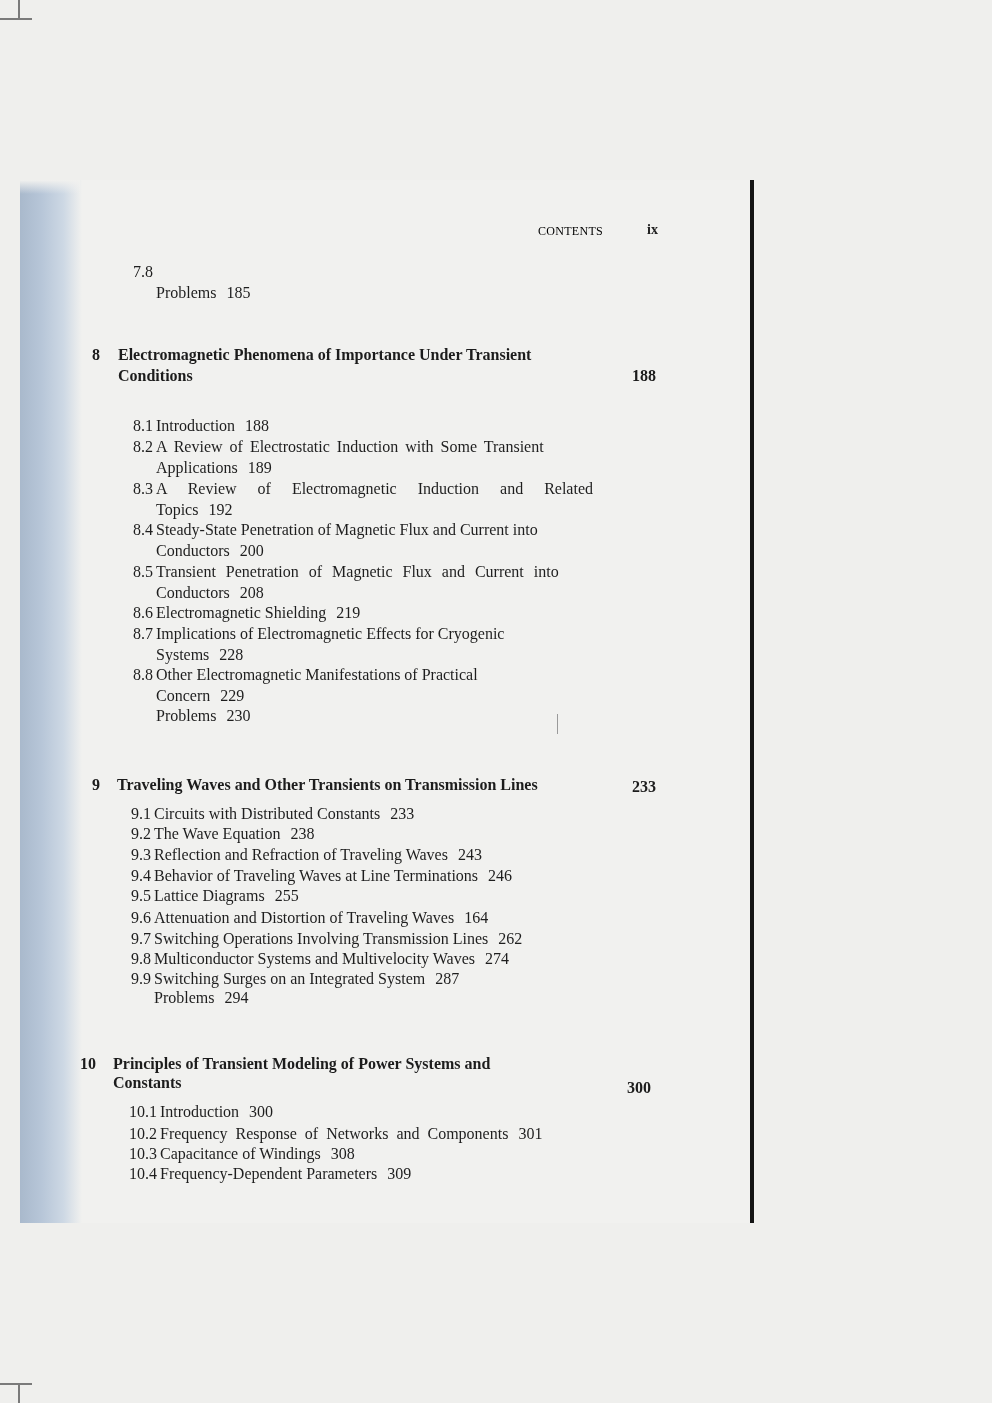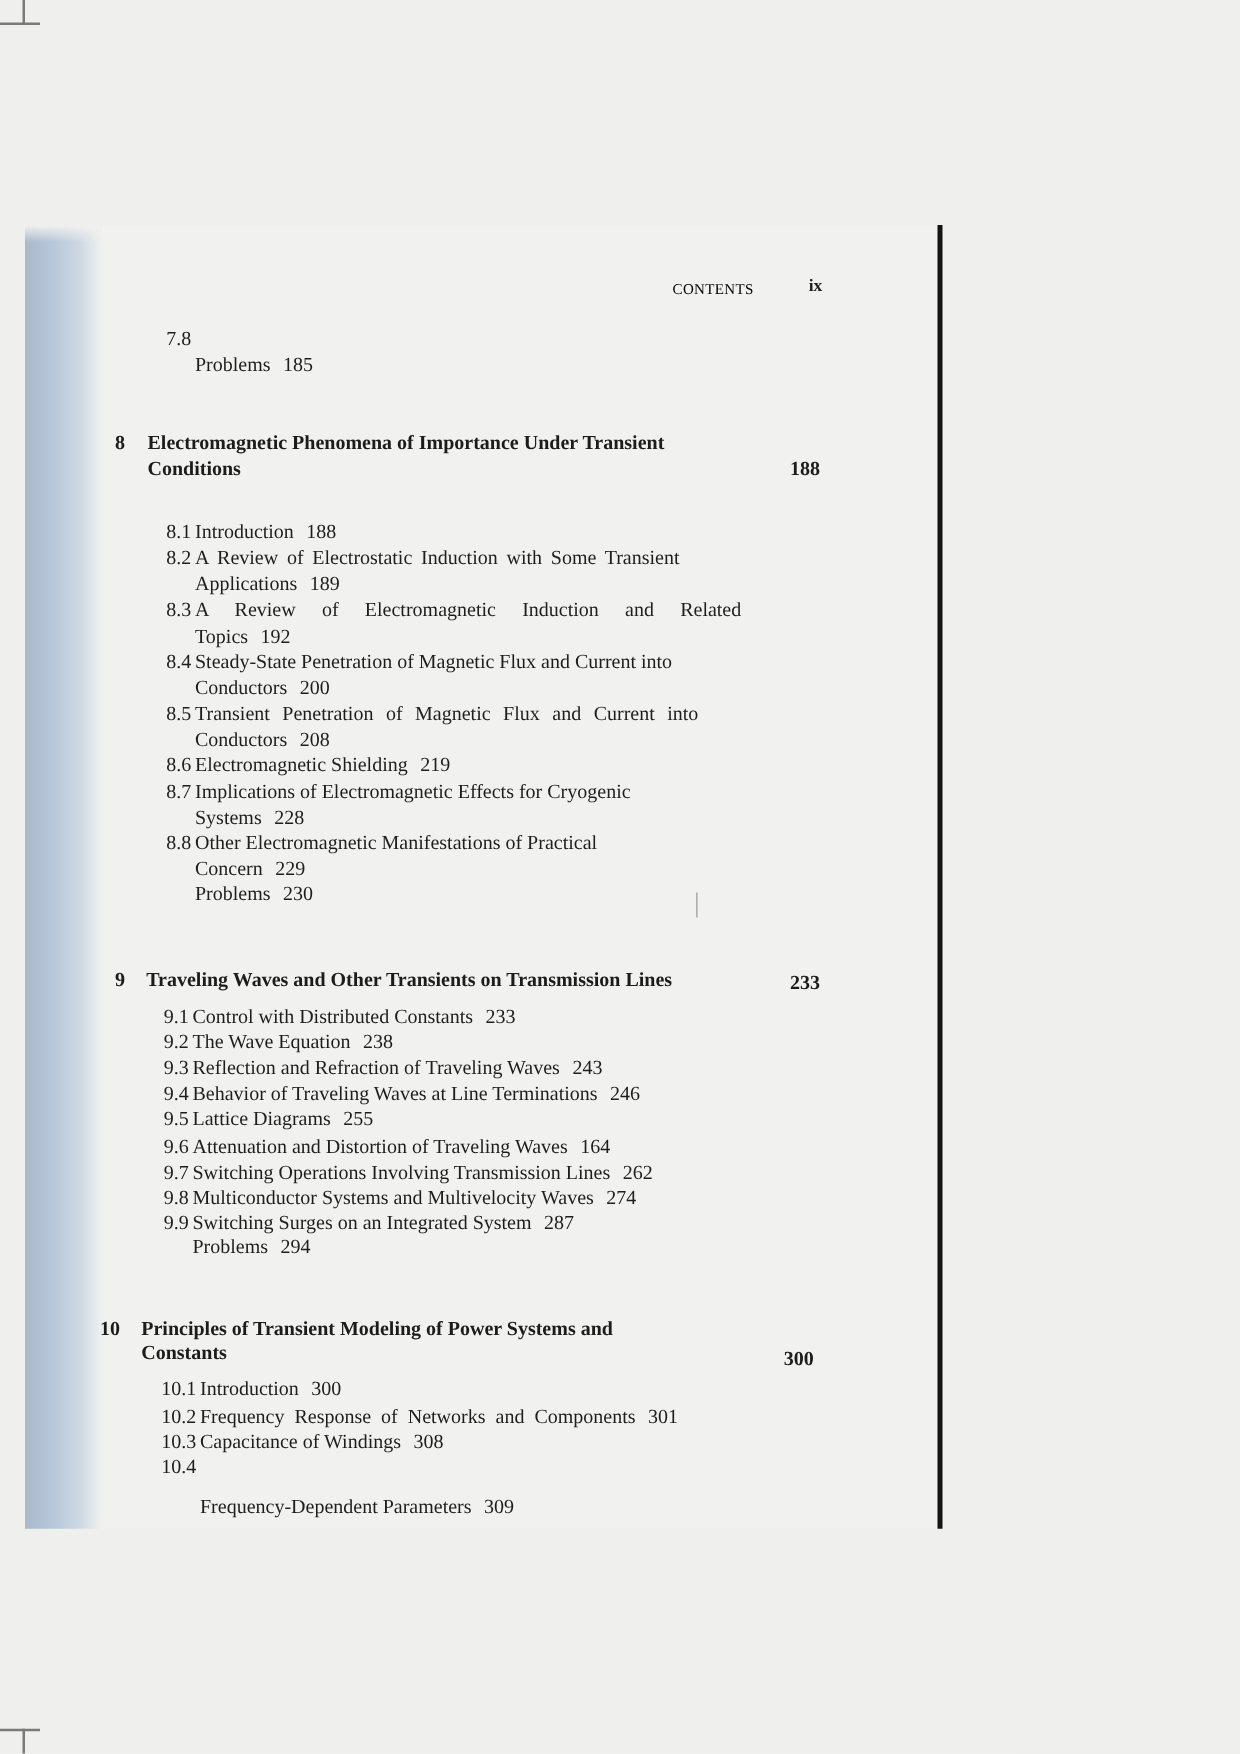--- a/index.html
+++ b/index.html
@@ -205,21 +205,21 @@
 </div>
 
 <div class="chapter" style="left:92px; top:774px; width:600px; height:21px;">
   <span class="chapter-num" style="left:0; top:0;">9</span>
   <span class="chapter-title" style="left:25px; top:0; white-space:nowrap;">Traveling Waves and Other Transients on Transmission Lines</span>
   <span class="chapter-page" style="left:540px; top:2px;">233</span>
 </div>
 
 <div class="section" style="left:116px; top:803px; width:520px; height:21px;">
   <span class="sec-num">9.1</span>
-  <span class="sec-body"><span>Control with Distributed Constants</span><span class="sec-page">233</span></span>
+  <span class="sec-body"><span>Circuits with Distributed Constants</span><span class="sec-page">233</span></span>
 </div>
 <div class="section" style="left:116px; top:823px; width:520px; height:21px;">
   <span class="sec-num">9.2</span>
   <span class="sec-body"><span>The Wave Equation</span><span class="sec-page">238</span></span>
 </div>
 <div class="section" style="left:116px; top:844px; width:520px; height:21px;">
   <span class="sec-num">9.3</span>
   <span class="sec-body"><span>Reflection and Refraction of Traveling Waves</span><span class="sec-page">243</span></span>
 </div>
 <div class="section" style="left:116px; top:865px; width:520px; height:21px;">
@@ -264,14 +264,14 @@
 <div class="section" style="left:114px; top:1123px; width:520px; height:21px;">
   <span class="sec-num">10.2</span>
   <span class="sec-body" style="left:46px; white-space:nowrap; word-spacing:4px;"><span>Frequency Response of Networks and Components</span><span class="sec-page">301</span></span>
 </div>
 <div class="section" style="left:114px; top:1143px; width:520px; height:21px;">
   <span class="sec-num">10.3</span>
   <span class="sec-body" style="left:46px;"><span>Capacitance of Windings</span><span class="sec-page">308</span></span>
 </div>
 <div class="section" style="left:114px; top:1163px; width:520px; height:21px;">
   <span class="sec-num">10.4</span>
-  <span class="sec-body" style="left:46px;margin-top:32px;"><span>Frequency-Dependent Parameters</span><span class="sec-page">309</span></span>
+  <span class="sec-body" style="left:46px;"><span>Frequency-Dependent Parameters</span><span class="sec-page">309</span></span>
 </div>
 
 </body></html>

